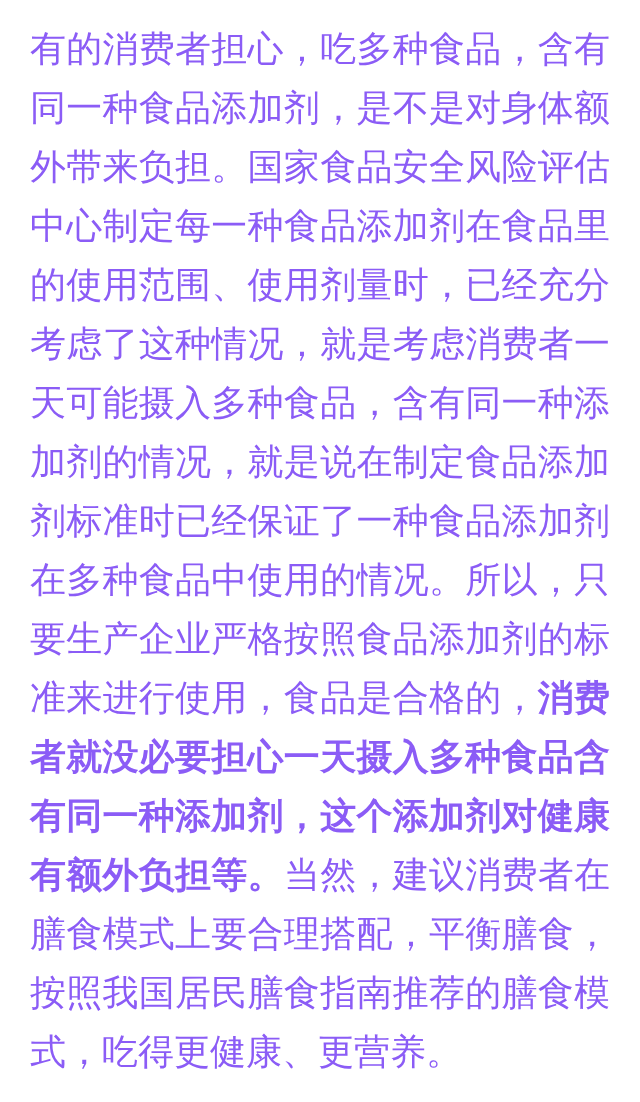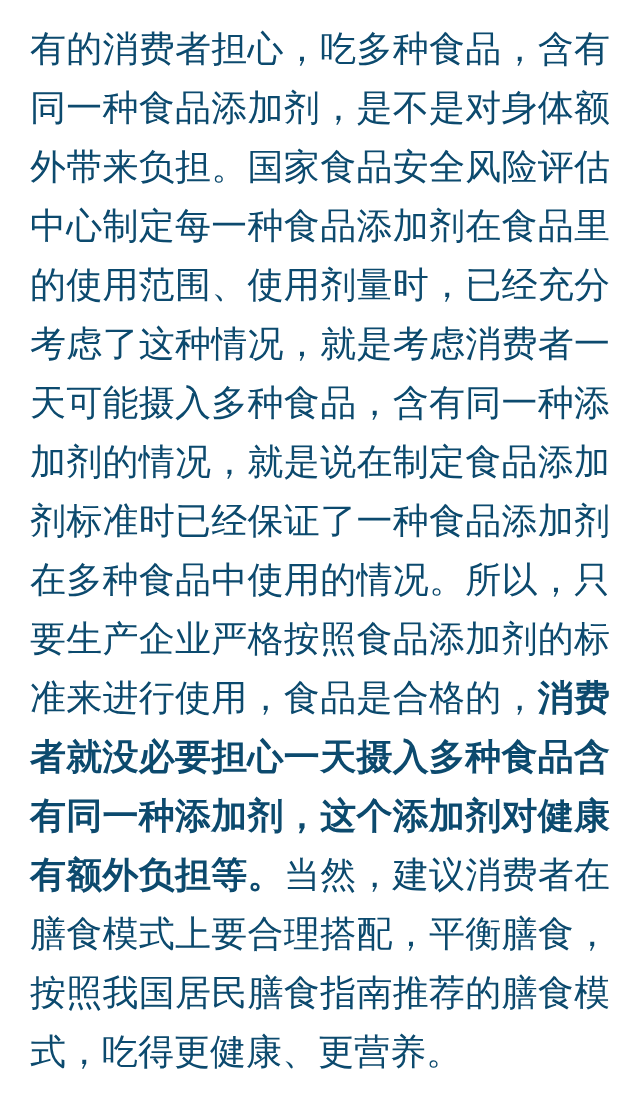--- a/index.html
+++ b/index.html
@@ -17,21 +17,21 @@
     width: 640px;
     height: 1102px;
     background: #ffffff;
     box-sizing: border-box;
   }
   .paragraph {
     margin: 0;
     padding: 19px 30px 0 30px;
     font-size: 36px;
     line-height: 59px;
-    color: #0c4a6e;
+    color: #8b5cf6;
     text-align: justify;
     text-justify: inter-ideograph;
     word-break: break-all;
     overflow-wrap: break-word;
   }
   .paragraph .bold {
     font-weight: 700;
   }
 </style>
 </head>

